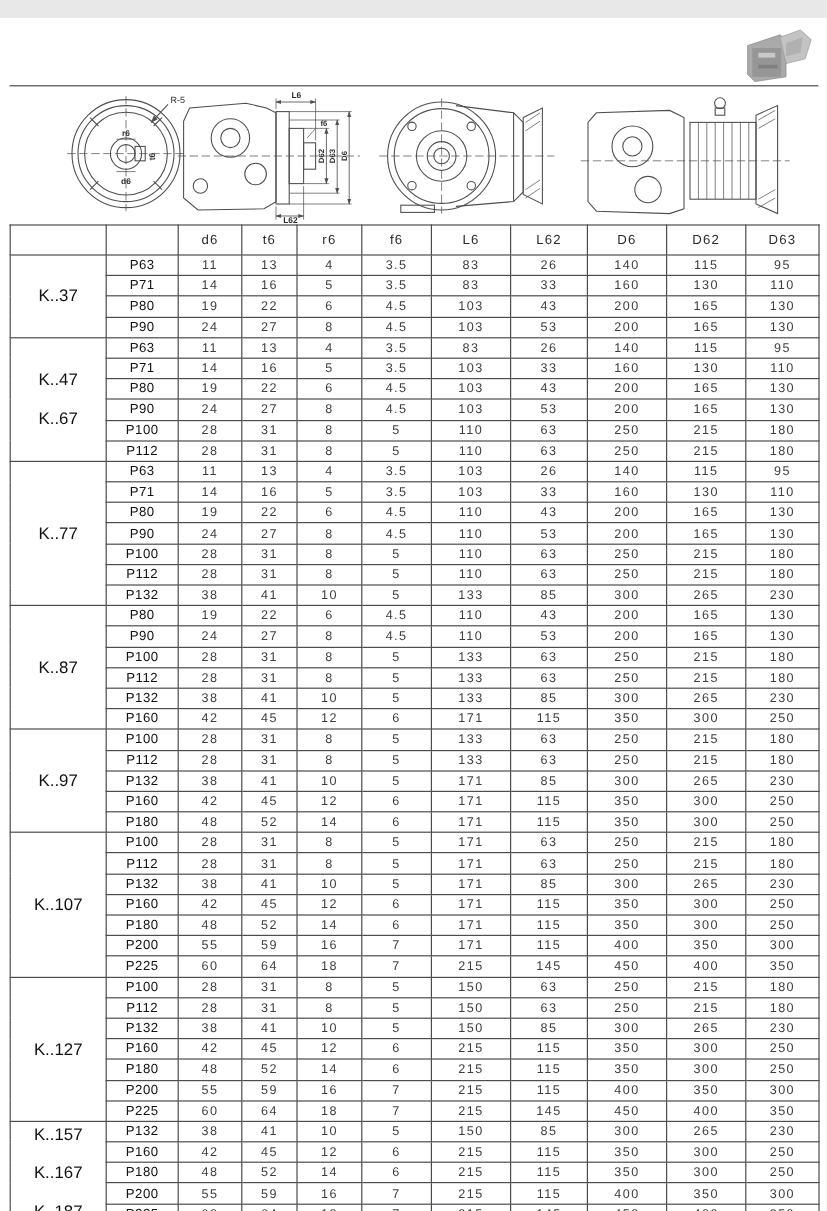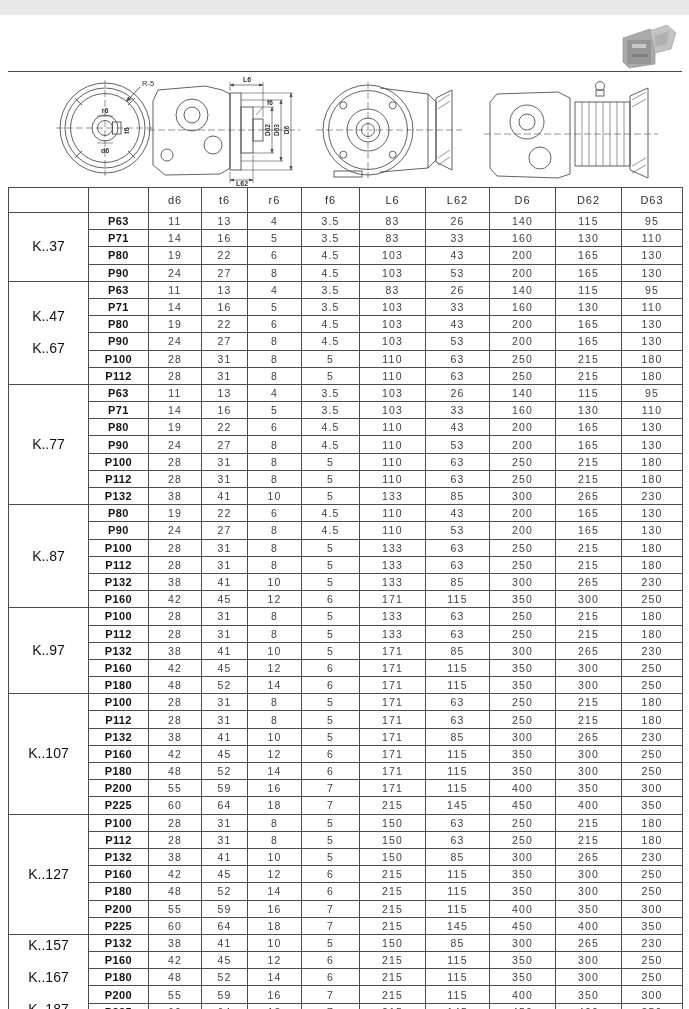--- a/index.html
+++ b/index.html
@@ -20,21 +20,21 @@
   }
   table.dim th, table.dim td {
     border:1px solid #4d4d4d; padding:0; text-align:center;
     overflow:hidden; white-space:nowrap; background:#fff;
   }
   table.dim thead th {
     height:24px; font-size:11px; font-weight:normal; color:#2b2b2b;
     letter-spacing:1px;
   }
   td.val  { height:16.2px; font-size:10.5px; color:#3e3e3e; letter-spacing:1.2px; }
-  td.size { height:16.2px; font-size:11px; font-weight:700; color:#121212; letter-spacing:0.4px; }
+  td.size { height:16.2px; font-size:11px; font-weight:400; color:#121212; letter-spacing:0.4px; }
   td.group{ font-size:14px; font-weight:400; color:#121212; vertical-align:middle; }
   .glabel { line-height:17px; }
   .glabel + .glabel { margin-top:15px;text-align:center; }
 </style>
 </head>
 <body>
 
 <div class="page">
 
   <svg class="photo" viewBox="0 0 62 50">

